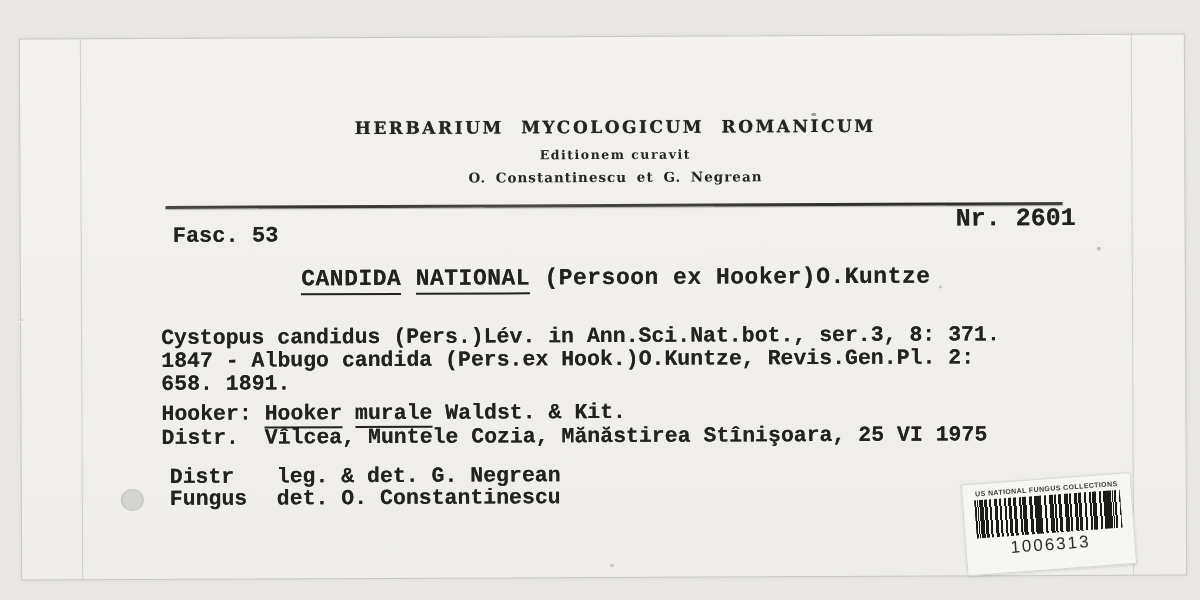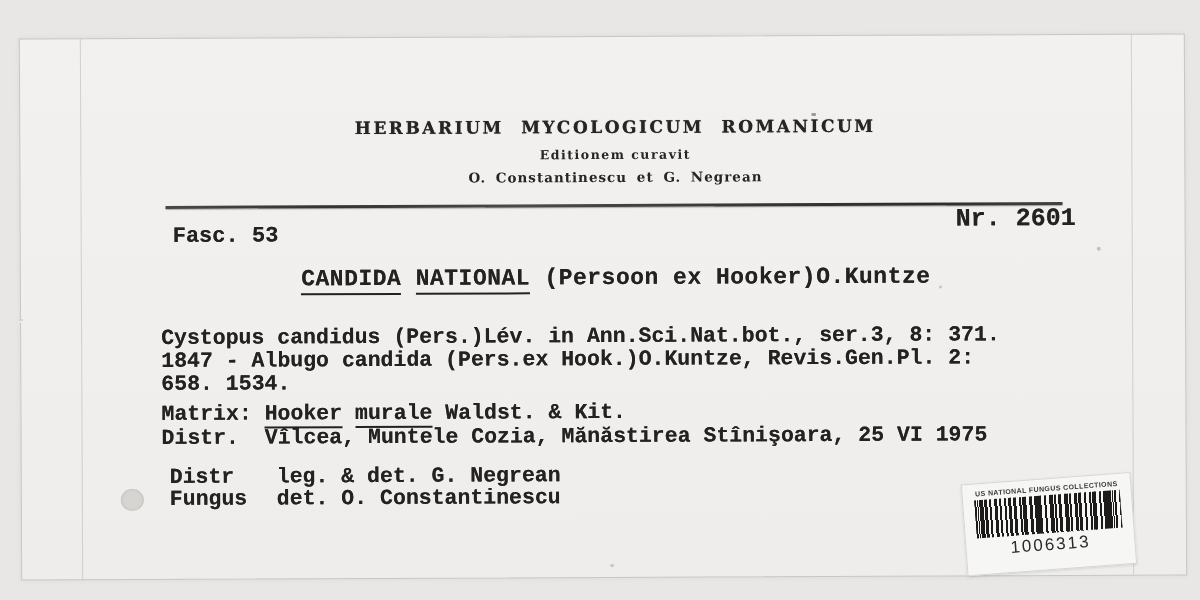--- a/index.html
+++ b/index.html
@@ -105,23 +105,23 @@
   <div class="hdr editors">O. Constantinescu et G. Negrean</div>
   <div class="rule"></div>
 
   <div class="tw fasc">Fasc. 53</div>
   <div class="tw nr">Nr. 2601</div>
 
   <div class="tw species"><span class="u">CANDIDA</span><span> </span><span class="u">NATIONAL</span><span> (Persoon ex Hooker)O.Kuntze</span></div>
 
   <div class="tw syn l0">Cystopus candidus (Pers.)Lév. in Ann.Sci.Nat.bot., ser.3, 8: 371.</div>
   <div class="tw syn l1">1847 - Albugo candida (Pers.ex Hook.)O.Kuntze, Revis.Gen.Pl. 2:</div>
-  <div class="tw syn l2">658. 1534.</div>
+  <div class="tw syn l2">658. 1891.</div>
 
-  <div class="tw matrixrow"><span>Matrix: </span><span class="u">Hooker</span><span> </span><span class="u">murale</span><span> Waldst. &amp; Kit.</span></div>
+  <div class="tw matrixrow"><span>Hooker: </span><span class="u">Hooker</span><span> </span><span class="u">murale</span><span> Waldst. &amp; Kit.</span></div>
 
   <div class="tw distrow"><span>Distr.  </span><span>Vîlcea, Muntele Cozia, Mănăstirea Stînişoara, 25 VI 1975</span></div>
 
   <div class="tw detrow det0"><span class="lab">Distr</span><span>leg. &amp; det. G. Negrean</span></div>
   <div class="tw detrow det1"><span class="lab">Fungus</span><span>det. O. Constantinescu</span></div>
 
   <div class="punch"></div>
   <div class="speck sp1"></div>
   <div class="speck sp2"></div>
   <div class="speck sp3"></div>

